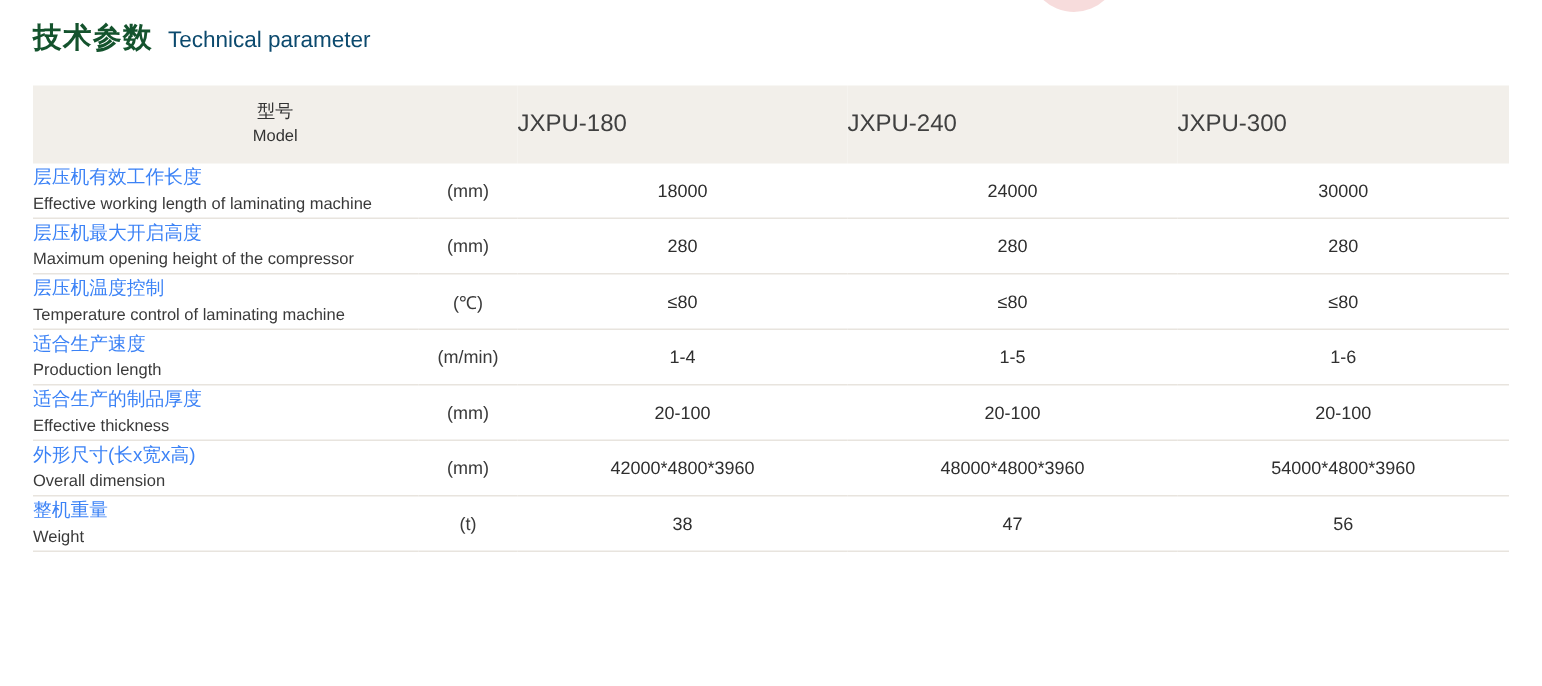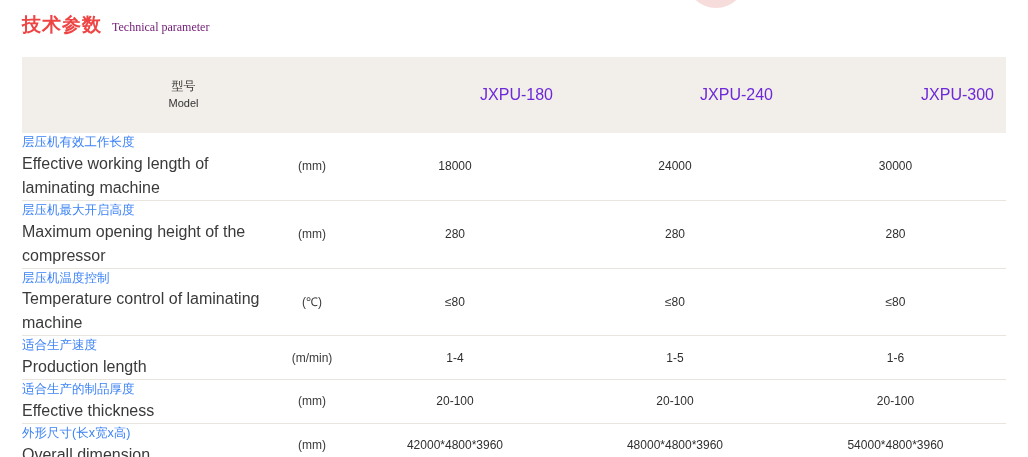--- a/index.html
+++ b/index.html
@@ -37,66 +37,65 @@
     position: absolute;
     top: 12px;
     left: 22px;
     display: flex;
     align-items: baseline;
     gap: 10px;
   }
   .title-cn {
     font-size: 19px;
     font-weight: bold;
-    color: #ef4444;
+    color: #14532d;
     letter-spacing: 1px;
   }
   .title-en {
-    font-size: 12px;
-    color: #701a75;
-    font-family: Liberation Serif, serif;
+    font-size: 15px;
+    color: #0c4a6e;
   }
 
   .table-wrap {
     position: absolute;
     top: 57px;
     left: 22px;
     width: 984px;
   }
   table.spec {
     border-collapse: collapse;
     width: 984px;
     table-layout: fixed;
   }
   table.spec thead th {
     background: #f2efea;
     border: none;
-    padding: 12px;
+    padding: 0;
     height: 52px;
     vertical-align: middle;
     font-weight: normal;
   }
   .hdr-model {
     text-align: center;
     line-height: 1.45;
   }
   .hdr-model .cn {
     font-size: 12px;
     color: #333;
     display: block;
   }
   .hdr-model .en {
     font-size: 11px;
     color: #333;
     display: block;
   }
   .hdr-col {
     font-size: 16px;
-    color: #6d28d9;
-    text-align: right;
+    color: #404040;
+    text-align: left;
   }
 
   table.spec tbody tr {
     border-bottom: 1px solid #e8e4de;
   }
   table.spec tbody td {
     padding: 0;
     height: 36px;
     vertical-align: middle;
     font-size: 12px;
@@ -105,21 +104,21 @@
     padding-left: 10px;
     line-height: 1.5;
   }
   td.param .cn {
     display: block;
     font-size: 12.5px;
     color: #3b82f6;
   }
   td.param .en {
     display: block;
-    font-size: 16px;
+    font-size: 11px;
     color: #3a3a3a;
   }
   td.unit {
     text-align: center;
     font-size: 11.5px;
     color: #3a3a3a;
   }
   td.val {
     text-align: center;
     font-size: 12.5px;

